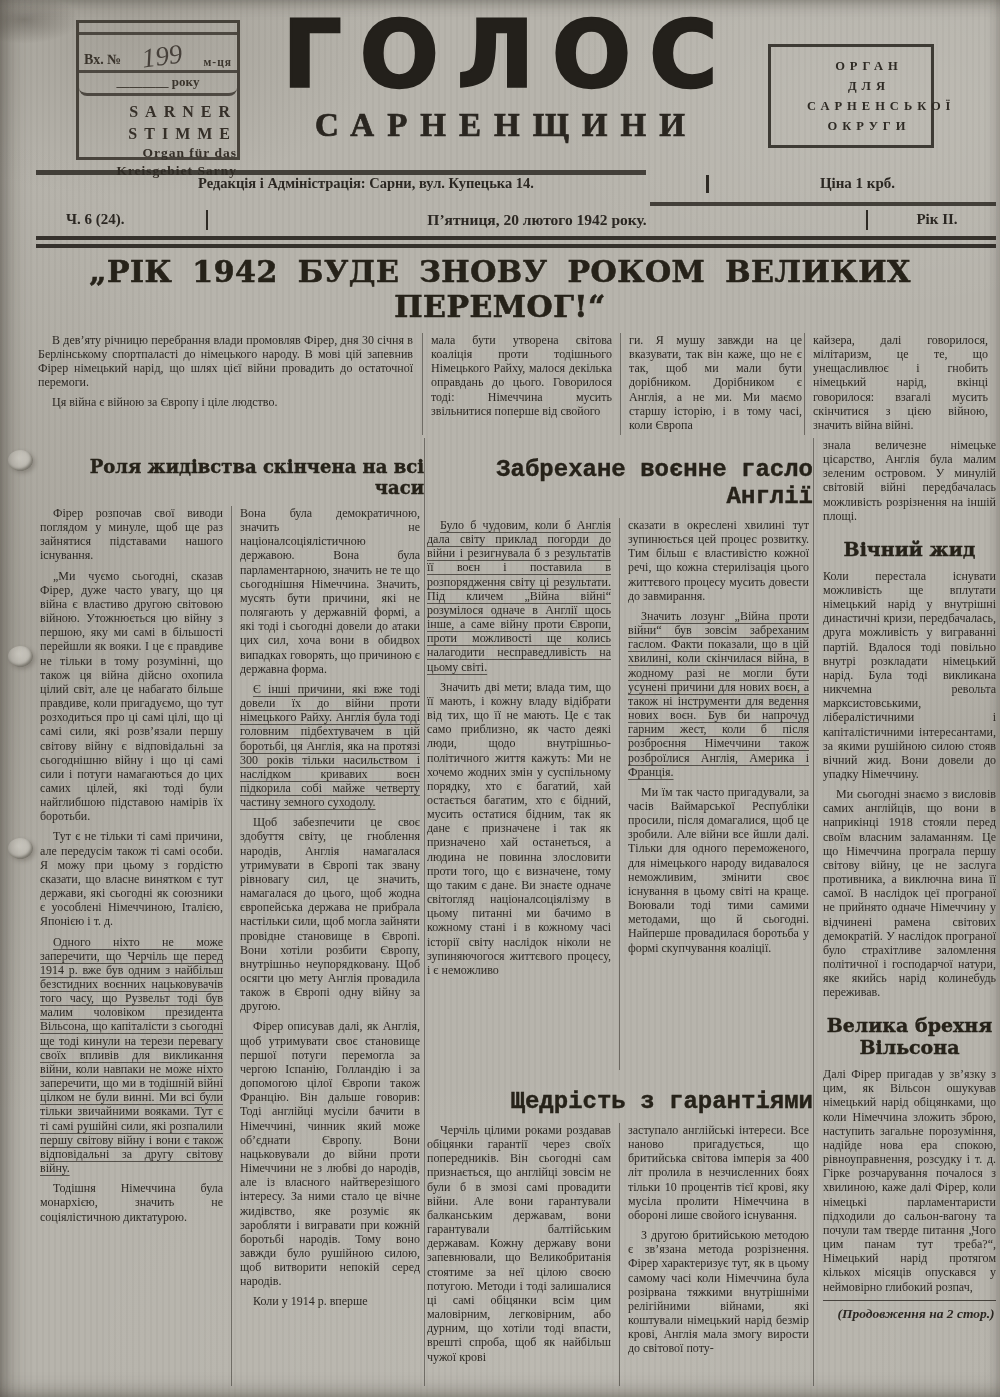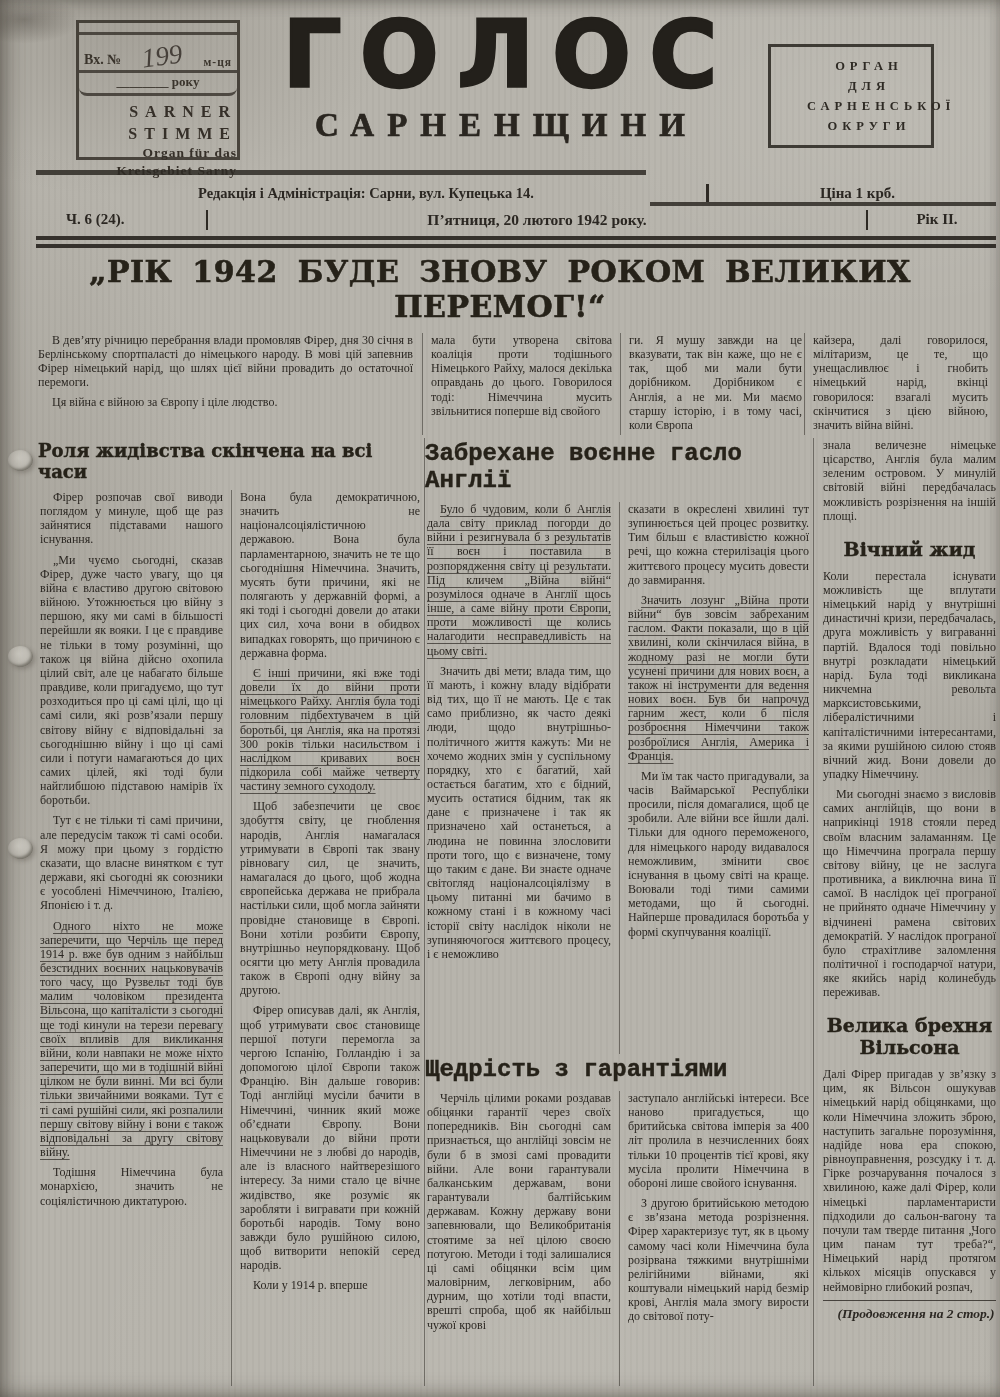--- a/index.html
+++ b/index.html
@@ -37,21 +37,21 @@
   .stamp-name .big{font-size:16px;font-weight:bold;letter-spacing:7px;}
   .stamp-name .small{font-size:13.5px;font-weight:bold;letter-spacing:1px;}
   .title-wrap{position:absolute;left:252px;top:8px;width:496px;text-align:center;}
   .np-title{font-family:"DejaVu Sans",sans-serif;font-weight:bold;font-size:93px;line-height:1.02;letter-spacing:18px;padding-left:18px;color:#23201b;-webkit-text-stroke:2.4px #23201b;}
   .np-subtitle{margin-top:4px;font-weight:bold;font-size:33px;letter-spacing:13px;padding-left:13px;color:#2a2620;-webkit-text-stroke:.7px #2a2620;}
   .organ-box{position:absolute;left:768px;top:44px;width:166px;height:104px;border:3px solid rgba(40,36,30,.85);
     display:flex;flex-direction:column;justify-content:center;gap:5px;text-align:center;font-weight:bold;color:#2e2a24;}
   .organ-box div{font-size:12.5px;letter-spacing:5px;padding-left:36px;}
   .info{position:absolute;left:36px;right:4px;top:170px;}
   .bar-left{width:610px;height:5px;background:#2e2a24;opacity:.85;}
-  .row1{display:flex;align-items:flex-end;height:27px;}
+  .row1{display:flex;align-items:flex-start;height:27px;}
   .addr{width:660px;text-align:center;font-weight:bold;font-size:14.5px;}
   .tick{width:3px;height:18px;background:#2e2a24;margin:0 10px;}
   .price{flex:1;text-align:center;font-weight:bold;font-size:15px;}
   .bar-right{margin-left:614px;height:4px;background:#2e2a24;opacity:.85;}
   .row2{display:flex;align-items:center;height:27px;}
   .issue{width:160px;font-weight:bold;font-size:15px;padding-left:30px;}
   .vline{width:2px;height:20px;background:#2e2a24;margin:0 10px;}
   .date{flex:1;text-align:center;font-weight:bold;font-size:15.5px;font-family:Liberation Serif, serif;}
   .year{width:118px;text-align:center;font-weight:bold;font-size:15px;}
   .double-rule{margin-top:3px;height:12px;border-top:4px solid #2b2722;border-bottom:4px solid #2b2722;opacity:.92;}
@@ -65,21 +65,21 @@
   .intro{display:flex;margin:9px 4px 0 38px;height:102px;overflow:hidden;}
   .icol{font-size:12px;line-height:1.18;text-align:justify;hyphens:auto;}
   .icol p{margin:0 0 5px;text-indent:14px;}
   .icol p.nf{text-indent:0;}
   .ic1{width:384px;padding-right:9px;}
   .ic2,.ic3,.ic4{border-left:1px solid rgba(40,36,30,.5);padding:0 8px;}
   .ic2{width:198px;}.ic3{width:192px;}.ic4{flex:1;padding-right:2px;}
 
   
   .bodygrid{display:flex;margin:3px 4px 0 38px;height:948px;overflow:hidden;}
-  h2.sec{font-family:"DejaVu Serif",serif;font-weight:bold;text-align:left;margin:2px 0 8px;color:#262219;-webkit-text-stroke:.4px #262219;}
+  h2.sec{font-family:"DejaVu Serif",serif;font-weight:bold;text-align:right;margin:18px 0 8px;color:#262219;-webkit-text-stroke:.4px #262219;}
   .block-left{width:386px;display:flex;flex-direction:column;}
   .block-left h2.sec{font-size:18px;}
   .block-mid{width:390px;border-left:1px solid rgba(40,36,30,.5);border-right:1px solid rgba(40,36,30,.5);display:flex;flex-direction:column;}
   .block-mid h2.sec{font-size:24px;font-family:Liberation Mono, monospace;}
   .block-right{flex:1;padding-left:9px;display:flex;flex-direction:column;font-size:12px;line-height:1.18;text-align:justify;hyphens:auto;}
   .cols2{display:flex;overflow:hidden;}
   .block-left .cols2{flex:1;}
   .mid1{height:552px;}
   .mid2{flex:1;}
   .c{width:50%;font-size:12px;line-height:1.18;text-align:justify;hyphens:auto;}

